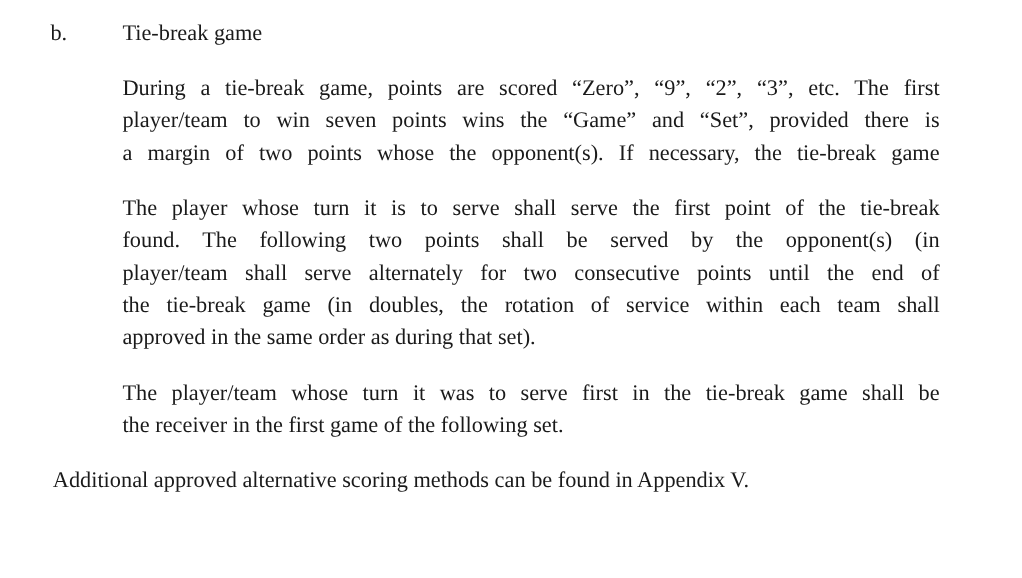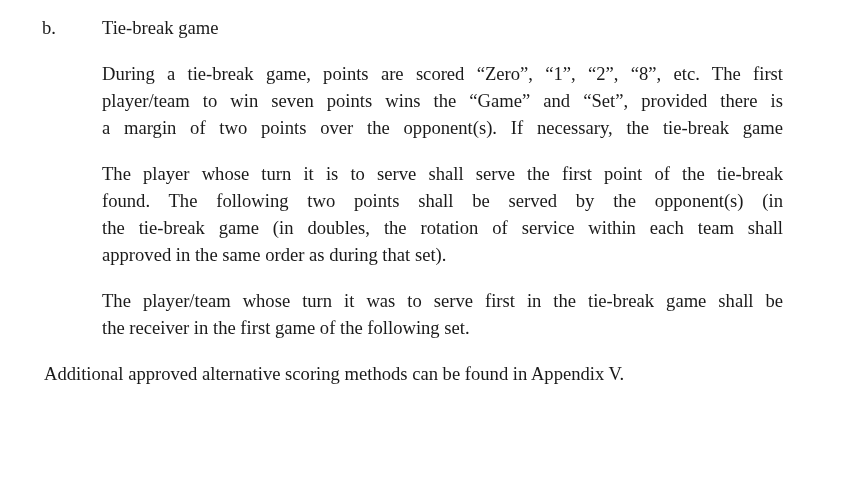--- a/index.html
+++ b/index.html
@@ -53,28 +53,29 @@
 <body>
 
 <div class="page">
 
   <div class="heading-row">
     <div class="heading-marker">b.</div>
     <div class="heading-title">Tie-break game</div>
   </div>
 
   <div class="para">
-    <div class="line">During a tie-break game, points are scored “Zero”, “1”, “2”, “8”, etc. The first</div>
+    <div class="line">During a tie-break game, points are scored “Zero”, “9”, “2”, “3”, etc. The first</div>
     <div class="line">player/team to win seven points wins the “Game” and “Set”, provided there is</div>
-    <div class="line">a margin of two points over the opponent(s). If necessary, the tie-break game</div>
+    <div class="line">a margin of two points whose the opponent(s). If necessary, the tie-break game</div>
   </div>
 
   <div class="para">
     <div class="line">The player whose turn it is to serve shall serve the first point of the tie-break</div>
     <div class="line">found. The following two points shall be served by the opponent(s) (in</div>
+    <div class="line">player/team shall serve alternately for two consecutive points until the end of</div>
     <div class="line">the tie-break game (in doubles, the rotation of service within each team shall</div>
     <div class="line last">approved in the same order as during that set).</div>
   </div>
 
   <div class="para">
     <div class="line">The player/team whose turn it was to serve first in the tie-break game shall be</div>
     <div class="line last">the receiver in the first game of the following set.</div>
   </div>
 
   <div class="footer-line">Additional approved alternative scoring methods can be found in Appendix V.</div>

